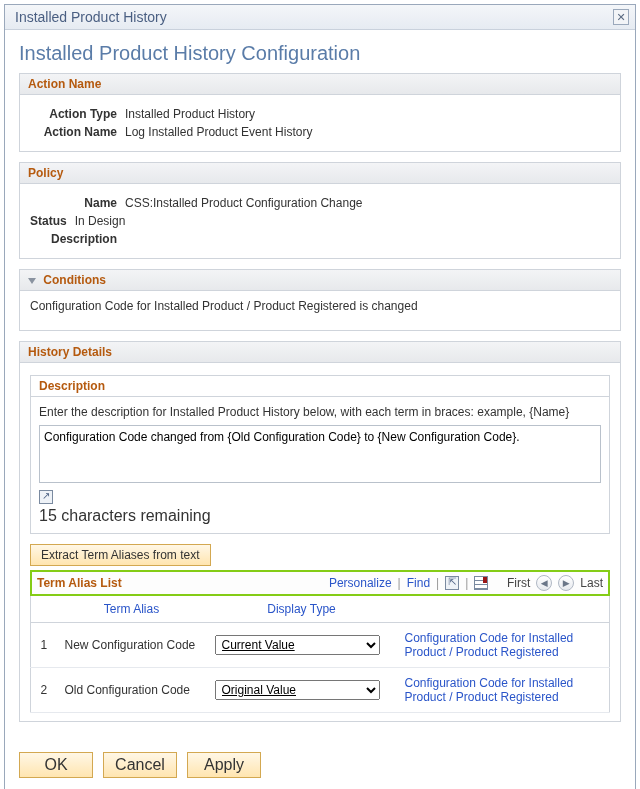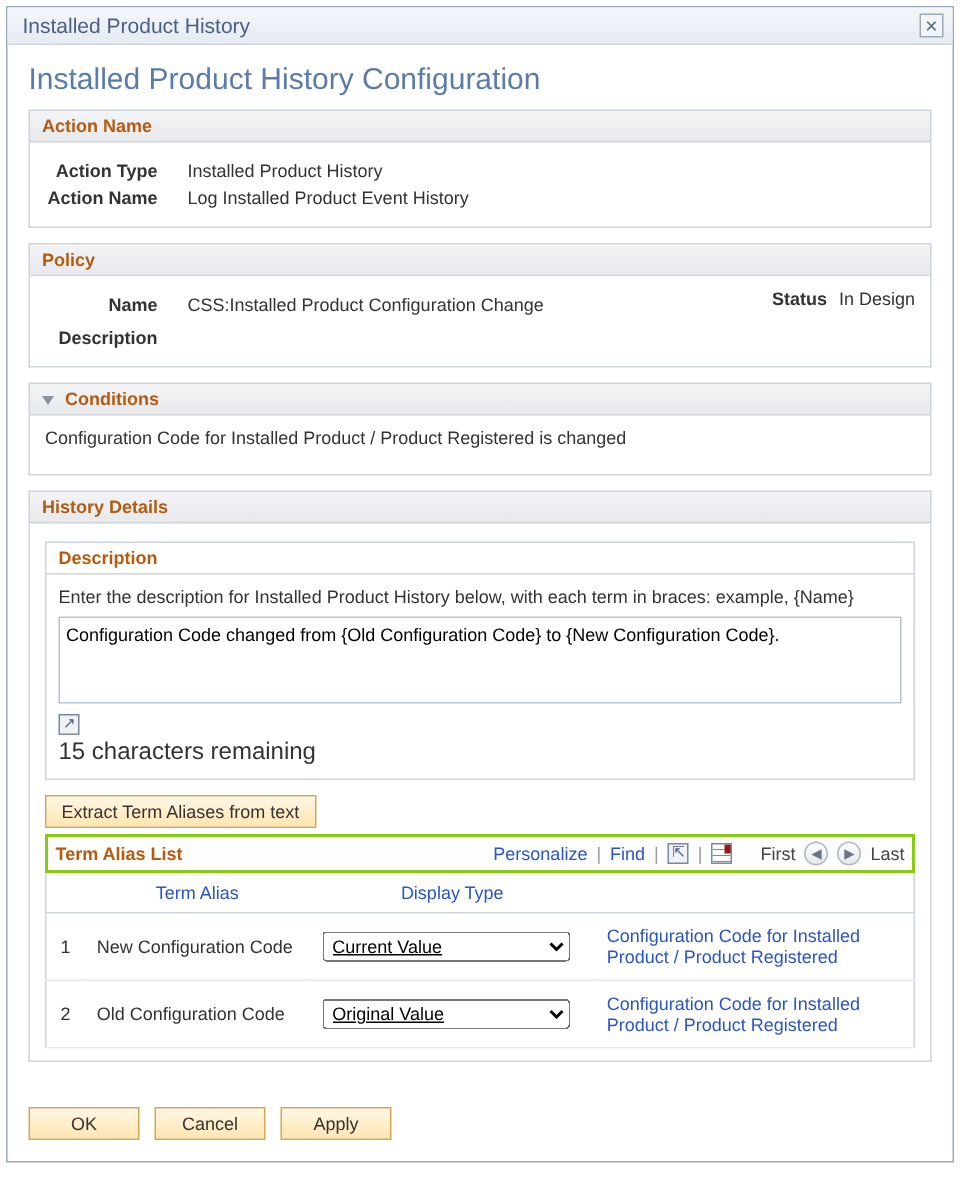--- a/index.html
+++ b/index.html
@@ -61,23 +61,23 @@
     margin-right: 4px;
     vertical-align: middle;
   }
   .section-body {
     border: 1px solid #cfd4db;
     border-top: none;
     padding: 8px 10px;
     margin-bottom: 10px;
   }
   .field-row { display: flex; margin: 4px 0; }
-  .field-row .lbl { font-weight: bold; width: 95px; text-align: right; padding-right: 20px; color: #333;}
+  .field-row .lbl { font-weight: bold; width: 95px; text-align: right; padding-right: 8px; color: #333;}
   .field-row .val { flex: 1; }
-  .policy-row { display: flex; }
+  .policy-row { display: flex; flex-direction: column; }
   .policy-left { flex: 1; }
   .policy-right { display: flex; align-items: flex-start; }
   .policy-right .lbl { font-weight: bold; padding-right: 8px; }
   .inner-box {
     border: 1px solid #cfd4db;
     margin-top: 4px;
     padding: 0;
   }
   .inner-hdr {
     border-bottom: 1px solid #cfd4db;
@@ -193,21 +193,21 @@
     text-decoration: underline;
   }
   .btn-row { padding: 8px 14px 14px 14px; display: flex; gap: 10px; }
   .btn {
     padding: 3px 0;
     width: 74px;
     text-align: center;
     background: linear-gradient(#fff7e6, #ffe5b0);
     border: 1px solid #d3a851;
     color: #333;
-    font-size: 12px;
+    font-size: 16px;
     cursor: pointer;
   }
   .pipe { color: #999; }
 </style>
 </head>
 <body>
 
 <div class="dialog">
   <div class="titlebar">
     <span class="title">Installed Product History</span>

